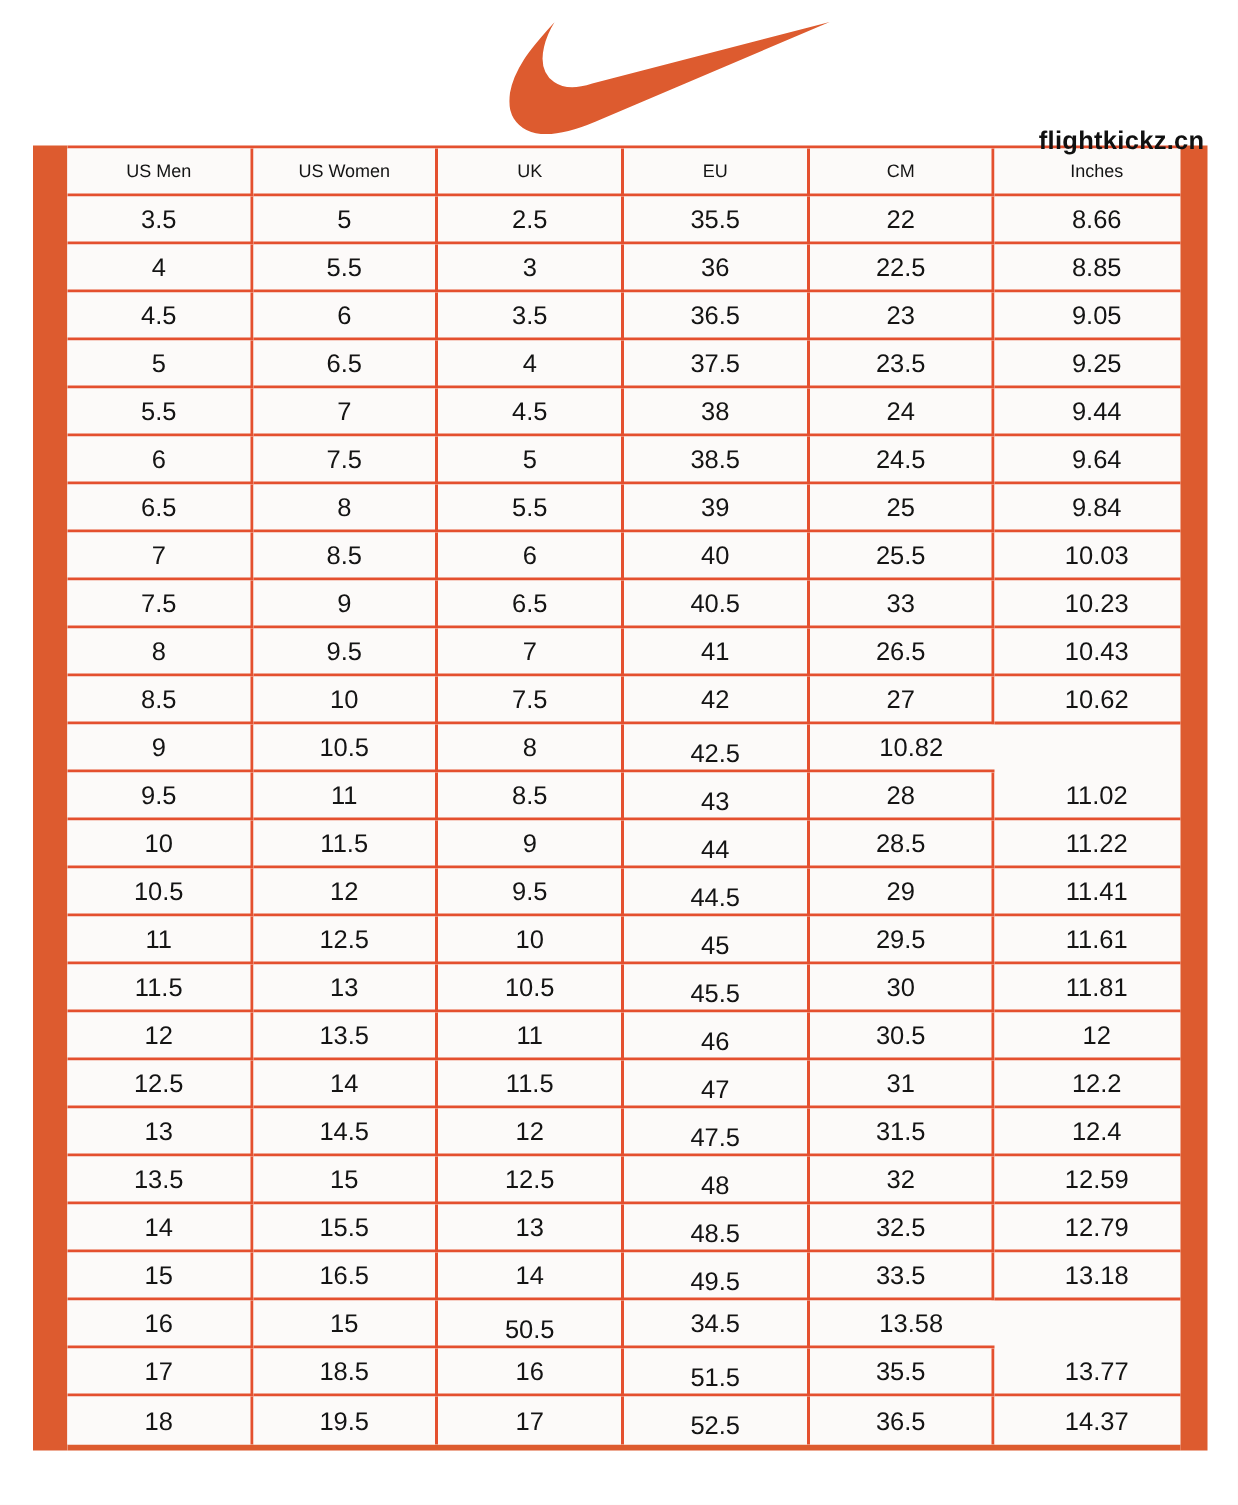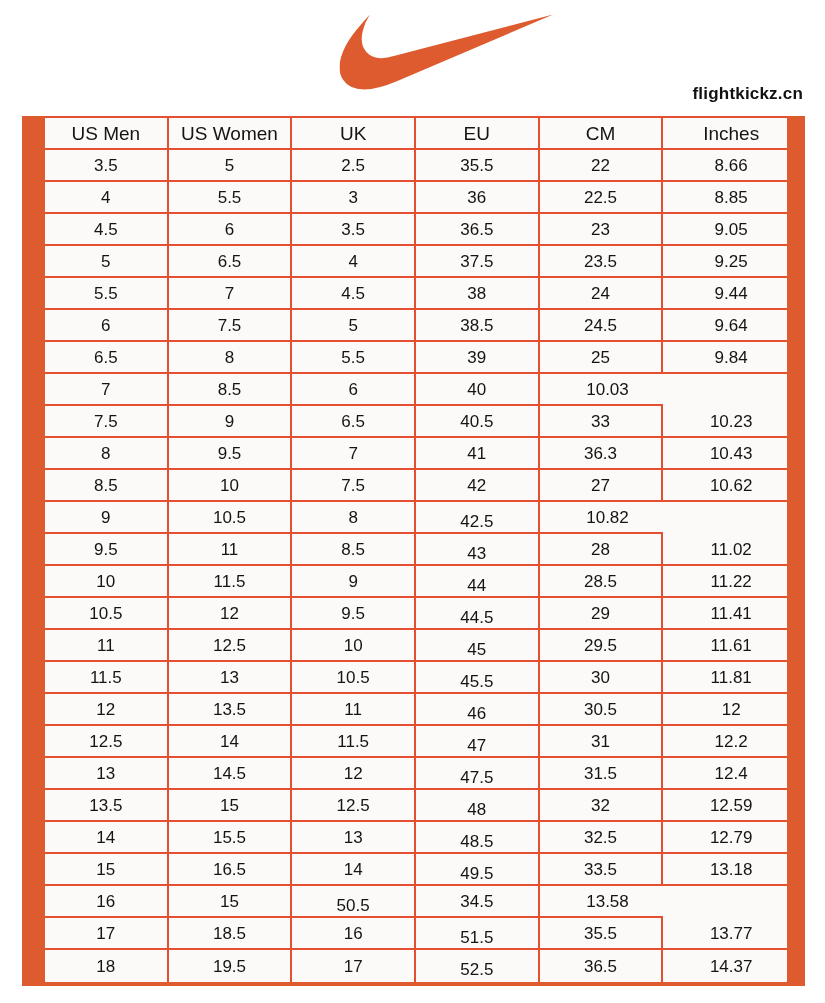--- a/index.html
+++ b/index.html
@@ -12,21 +12,21 @@
   html,body{margin:0;padding:0;}
   body{
     width:825px;height:1003px;
     background:#ffffff;
     font-family:"Liberation Sans", sans-serif;
     color:var(--ink);
     overflow:hidden;
   }
   .top{
     position:relative;
-    height:116px;
+    height:97px;
   }
   .logo{
     position:absolute;
     left:50%;
     top:2px;
     transform:translateX(-50%) translateX(34px);
     width:215px;
     height:100px;
   }
   .logo svg{display:block;width:100%;height:100%;}
@@ -63,21 +63,21 @@
     display:flex;
     align-items:center;
     justify-content:center;
     font-size:17px;
     border-right:2px solid var(--line);
     border-bottom:2px solid var(--line);
     background:var(--cell-bg);
     line-height:1;
   }
   .cell:last-child{border-right:none;padding-left:12px;}
-  .header-cell{font-size:19px;}
+  .header-cell{font-size:12px;}
   .tbody .row:last-child .cell{border-bottom:none;}
   .cell.raised{
     align-items:flex-start;
     padding-top:11px;
   }
 </style>
 </head>
 <body>
 
 <div class="page">
@@ -157,36 +157,37 @@
             <div class="cell">5.5</div>
             <div class="cell">39</div>
             <div class="cell">25</div>
             <div class="cell">9.84</div>
           </div>
           <div class="row">
             <div class="cell">7</div>
             <div class="cell">8.5</div>
             <div class="cell">6</div>
             <div class="cell">40</div>
+            <div class="cell">25.5</div>
             <div class="cell">10.03</div>
           </div>
           <div class="row">
             <div class="cell">7.5</div>
             <div class="cell">9</div>
             <div class="cell">6.5</div>
             <div class="cell">40.5</div>
             <div class="cell">33</div>
             <div class="cell">10.23</div>
           </div>
           <div class="row">
             <div class="cell">8</div>
             <div class="cell">9.5</div>
             <div class="cell">7</div>
             <div class="cell">41</div>
-            <div class="cell">36.3</div>
+            <div class="cell">26.5</div>
             <div class="cell">10.43</div>
           </div>
           <div class="row">
             <div class="cell">8.5</div>
             <div class="cell">10</div>
             <div class="cell">7.5</div>
             <div class="cell">42</div>
             <div class="cell">27</div>
             <div class="cell">10.62</div>
           </div>

